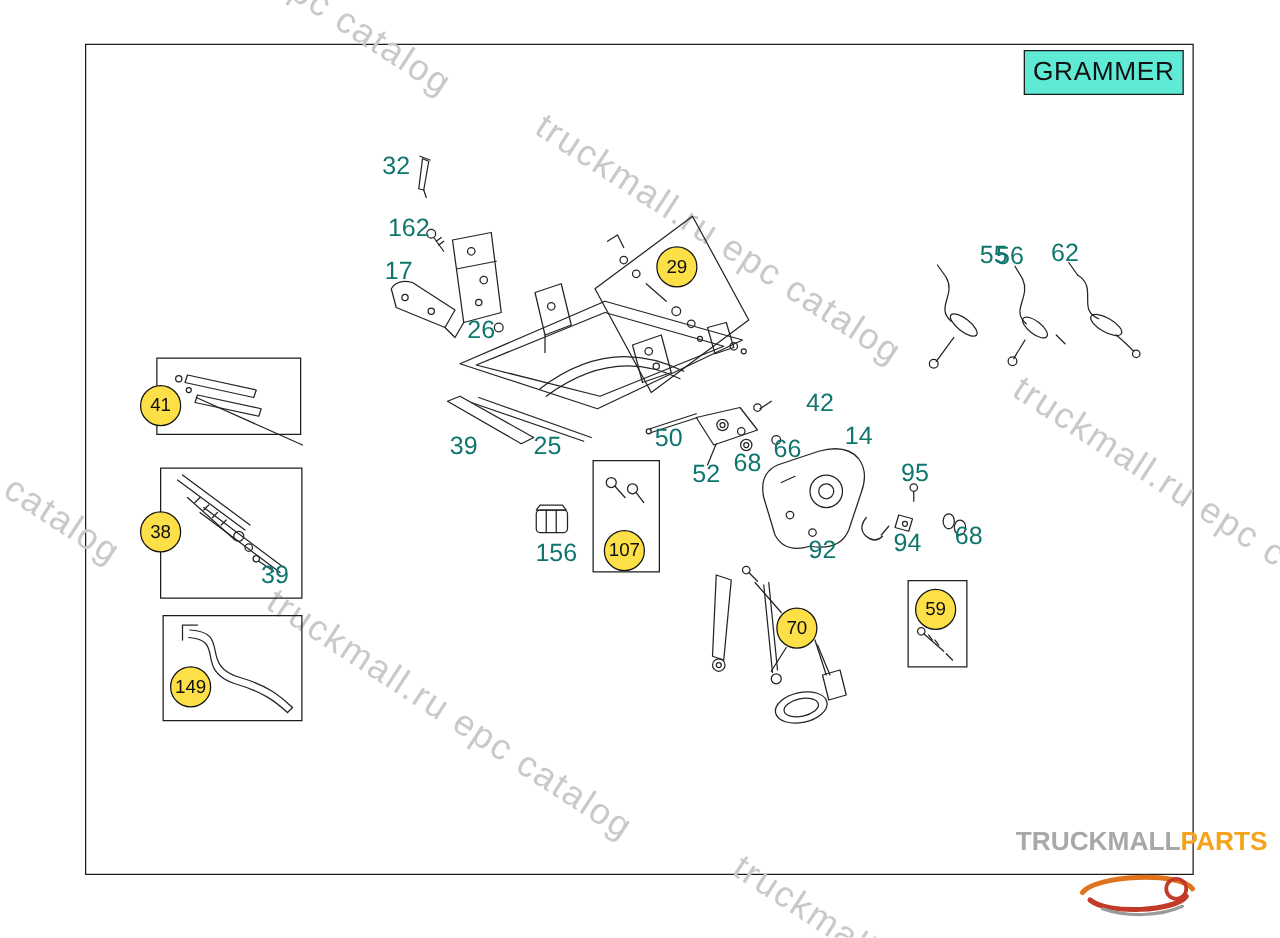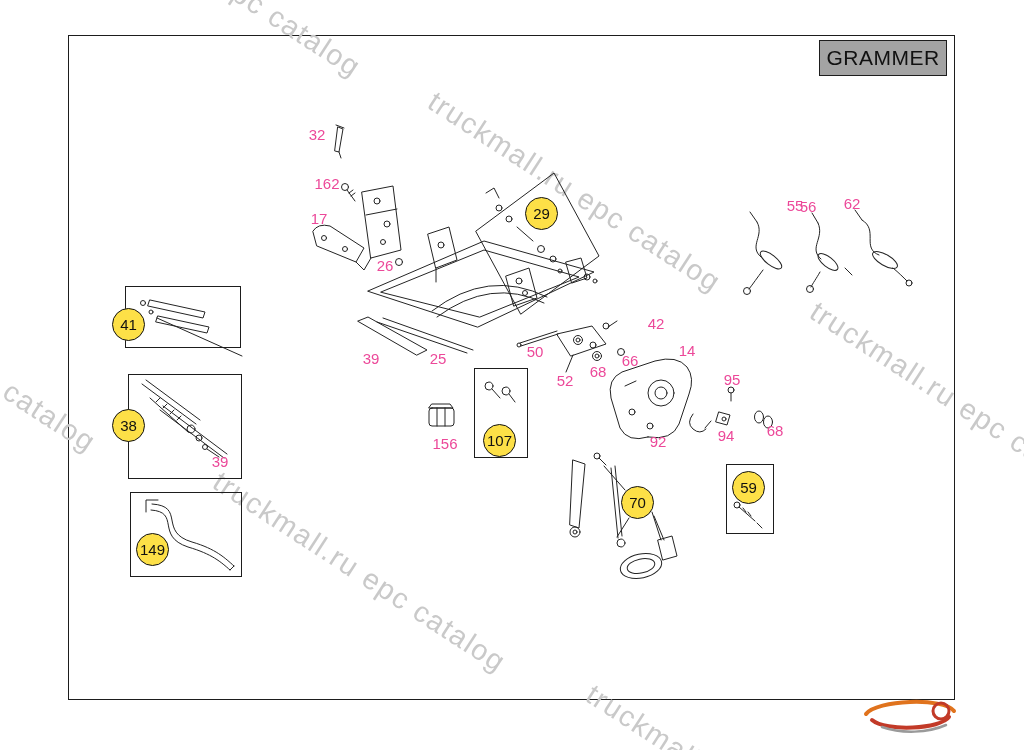--- a/index.html
+++ b/index.html
@@ -5,34 +5,34 @@
   html,body{margin:0;padding:0;}
   body{
     width:1024px;height:750px;background:#ffffff;
     font-family:"Liberation Sans", sans-serif;
     position:relative;overflow:hidden;
   }
   .canvas{position:absolute;inset:0;overflow:hidden;}
   .frame{position:absolute;left:68px;top:35px;width:885px;height:663px;border:1.6px solid #1d1d1d;background:transparent;}
   .grammer{
     position:absolute;left:819px;top:40px;width:126px;height:34px;
-    border:1.6px solid #1d1d1d;background:#a3a3a3;
+    border:1.6px solid #1d1d1d;background:#5eead4;
     display:flex;align-items:center;justify-content:center;
     font-size:21px;color:#111;letter-spacing:.5px;
   }
   .wm{
     position:absolute;color:#c9c9c9;font-size:29px;white-space:nowrap;
     transform:rotate(33deg);transform-origin:left top;letter-spacing:1.5px;
     pointer-events:none;
   }
   .art{position:absolute;left:0;top:0;}
   .pbox{position:absolute;border:1.2px solid #1d1d1d;background:transparent;}
   .callout{
     position:absolute;transform:translate(-50%,-50%);
-    font-size:15px;color:#ec4899;white-space:nowrap;
+    font-size:20px;color:#0f766e;white-space:nowrap;
   }
   .circ{
     position:absolute;width:31px;height:31px;border:1.4px solid #111;border-radius:50%;
     background:#fde047;display:flex;align-items:center;justify-content:center;
     font-size:15px;color:#111;
   }
   .logo-text{position:absolute;top:662px;right:10px;font-size:21px;font-weight:bold;letter-spacing:0;}
   .logo-text .g{color:#a8a8a8;}
   .logo-text .o{color:#f5a31c;}
 </style>
@@ -271,14 +271,17 @@
   <div class="callout" style="left:852px;top:203px;">62</div>
 
   <div class="circ" style="left:525px;top:197px;">29</div>
   <div class="circ" style="left:112px;top:308px;">41</div>
   <div class="circ" style="left:112px;top:409px;">38</div>
   <div class="circ" style="left:136px;top:533px;">149</div>
   <div class="circ" style="left:483px;top:424px;">107</div>
   <div class="circ" style="left:621px;top:486px;">70</div>
   <div class="circ" style="left:732px;top:471px;">59</div>
 
+  <div class="logo-text">
+    <span class="g">TRUCKMALL</span><span class="o">PARTS</span>
+  </div>
 
 </div>
 
 </body></html>

